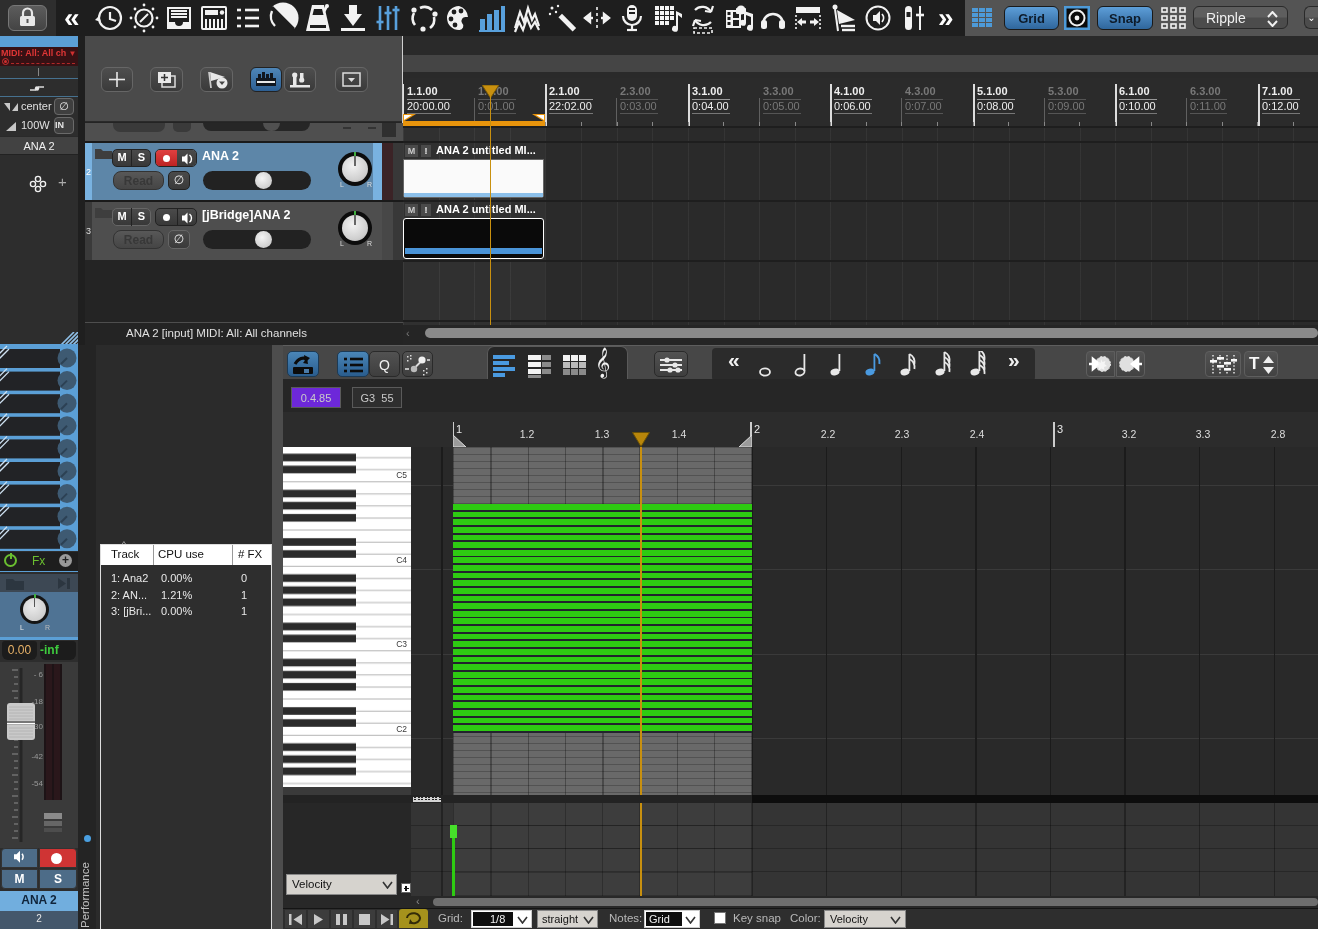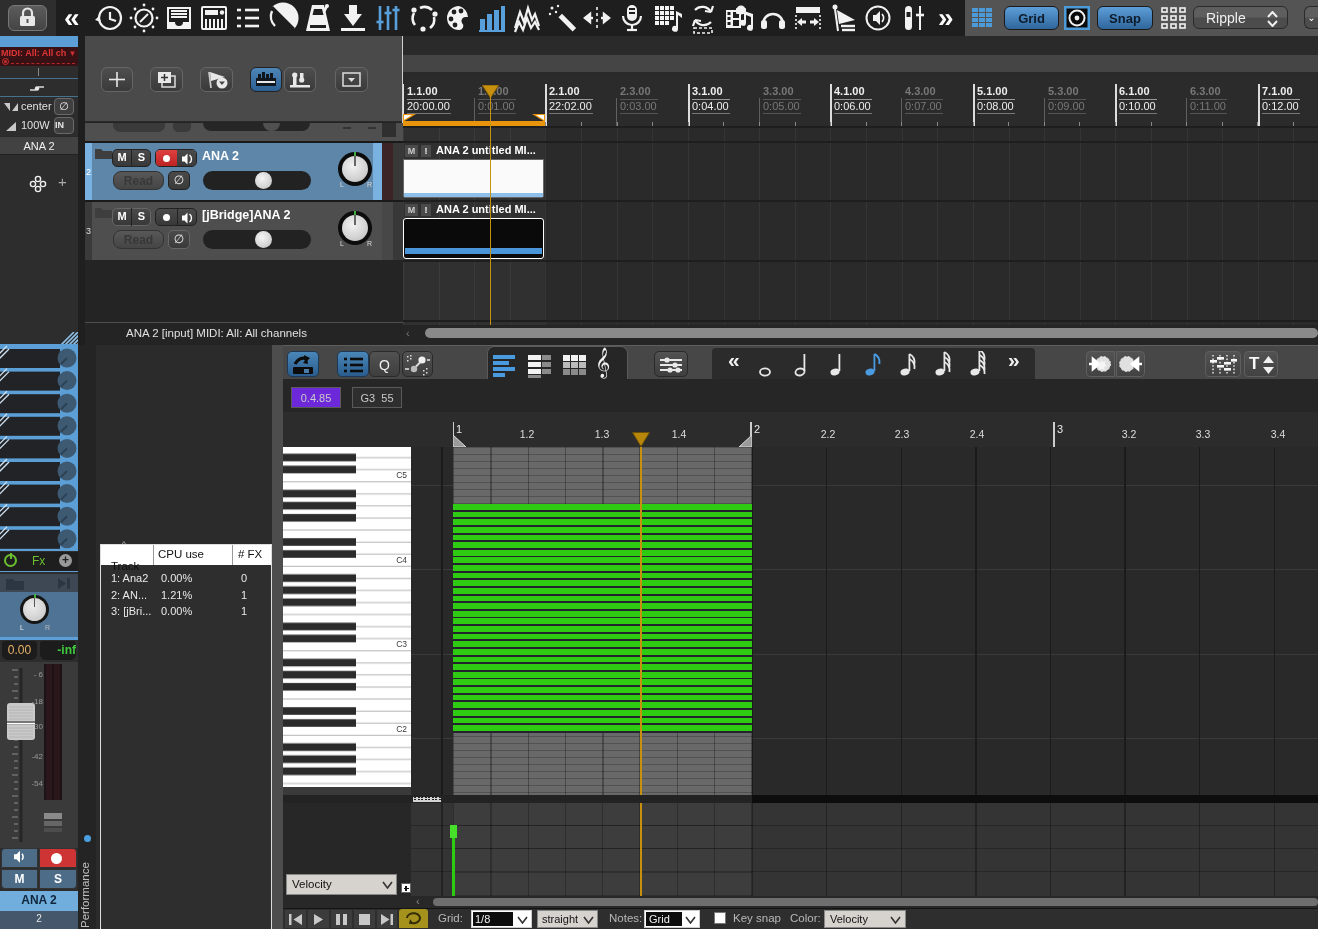--- a/index.html
+++ b/index.html
@@ -412,21 +412,21 @@
     <div class="abs" style="left:23px;top:6px;width:23px;height:23px;border-radius:50%;background:radial-gradient(circle at 42% 36%,#ececec,#cfcfcf 70%,#b0b0b0);"></div>
     <div class="abs" style="left:33.8px;top:6px;width:1.4px;height:9px;background:#555;"></div>
     <div class="abs" style="left:34px;top:2px;width:1.8px;height:4px;background:#3fae3f;"></div>
     <div class="abs" style="left:20px;top:32px;color:#e8e8e8;font-size:7px;">L</div>
     <div class="abs" style="left:45px;top:32px;color:#bbb;font-size:7px;">R</div>
   </div>
   <div class="abs" style="left:0;top:601px;width:78px;height:3px;background:#5b9fd6;"></div>
 
   <div class="abs" style="left:0;top:604px;width:78px;height:23px;background:#2d2d2d;">
     <div class="abs" style="left:2px;top:1px;width:35px;height:19px;background:#1c1c1c;border-radius:3px 3px 6px 6px;color:#e8b268;font-size:12px;text-align:center;line-height:19px;">0.00</div>
-    <div class="abs" style="left:40px;top:1px;width:36px;height:19px;background:#1c1c1c;border-radius:3px 3px 6px 6px;color:#3ecc3e;font-size:12px;font-weight:bold;text-align:right;line-height:19px;">-inf</div>
+    <div class="abs" style="left:40px;top:1px;width:36px;height:19px;background:#1c1c1c;border-radius:3px 3px 6px 6px;color:#3ecc3e;font-size:12px;font-weight:bold;text-align:left;line-height:19px;">-inf</div>
   </div>
 
   <div class="abs" id="fader-area" style="left:0;top:626px;width:78px;height:186px;background:#3a3a3a;">
     <svg width="78" height="186" xmlns="http://www.w3.org/2000/svg">
       <line x1="21" y1="6" x2="21" y2="180" stroke="#262626" stroke-width="3"></line>
       <g stroke="#8a8a8a" stroke-width="1">
         <line x1="12" y1="8" x2="18" y2="8"></line>
             <line x1="14" y1="15" x2="18" y2="15"></line>
             <line x1="14" y1="22" x2="18" y2="22"></line>
             <line x1="12" y1="29" x2="18" y2="29"></line>
@@ -787,21 +787,21 @@
   </div>
 </div>
 
 <div class="abs" id="perf" style="left:96px;top:345px;width:176px;height:584px;background:#2b2b2b;"></div>
 <div class="abs" style="left:272px;top:345px;width:11px;height:584px;background:#4d4d4d;"></div>
 <div class="abs" id="perfc" style="left:96px;top:345px;width:176px;height:584px;">
 
 
   <div class="abs" style="left:4px;top:199px;width:172px;height:385px;border:1px solid #ddd;border-bottom:none;background:#2e2e2e;">
     <div class="abs" style="left:0;top:0;width:170px;height:20px;background:#fff;color:#111;font-size:11.5px;">
-      <span class="abs" style="left:10px;top:15px;text-align:right;">Track</span>
+      <span class="abs" style="left:10px;top:3px;text-align:right;">Track</span>
       <span class="abs" style="left:57px;top:3px;">CPU use</span>
       <span class="abs" style="left:137px;top:3px;"># FX</span>
       <div class="abs" style="left:52px;top:0;width:1px;height:20px;background:#999;"></div>
       <div class="abs" style="left:131px;top:0;width:1px;height:20px;background:#999;"></div>
     </div>
     <div class="abs" style="left:21px;top:-6px;width:10px;height:6px;color:#ccc;font-size:8px;">^</div>
     <div style="position:absolute;left:10px;top:25px;color:#e8e8e8;font-size:11px;line-height:16.5px;">1: Ana2<br>2: AN...<br>3: [jBri...</div>
     <div style="position:absolute;left:60px;top:25px;color:#e8e8e8;font-size:11px;line-height:16.5px;">0.00%<br>1.21%<br>0.00%</div>
     <div style="position:absolute;left:140px;top:25px;color:#e8e8e8;font-size:11px;line-height:16.5px;">0<br>1<br>1</div>
   </div>
@@ -1003,21 +1003,21 @@
     <div class="abs" style="left:471px;top:11px;color:#e8e8e8;font-size:11px;">2</div>
     <div class="abs" style="left:774px;top:11px;color:#e8e8e8;font-size:11px;">3</div>
     <div class="abs" style="left:244px;top:16px;color:#ddd;font-size:10.5px;transform:translateX(-50%);">1.2</div>
     <div class="abs" style="left:319px;top:16px;color:#ddd;font-size:10.5px;transform:translateX(-50%);">1.3</div>
     <div class="abs" style="left:396px;top:16px;color:#ddd;font-size:10.5px;transform:translateX(-50%);">1.4</div>
     <div class="abs" style="left:545px;top:16px;color:#ddd;font-size:10.5px;transform:translateX(-50%);">2.2</div>
     <div class="abs" style="left:619px;top:16px;color:#ddd;font-size:10.5px;transform:translateX(-50%);">2.3</div>
     <div class="abs" style="left:694px;top:16px;color:#ddd;font-size:10.5px;transform:translateX(-50%);">2.4</div>
     <div class="abs" style="left:846px;top:16px;color:#ddd;font-size:10.5px;transform:translateX(-50%);">3.2</div>
     <div class="abs" style="left:920px;top:16px;color:#ddd;font-size:10.5px;transform:translateX(-50%);">3.3</div>
-    <div class="abs" style="left:995px;top:16px;color:#ddd;font-size:10.5px;transform:translateX(-50%);">3.4</div>
+    <div class="abs" style="left:995px;top:16px;color:#ddd;font-size:10.5px;transform:translateX(-50%);">2.8</div>
 
     <svg class="abs" style="left:170px;top:23px;" width="13" height="12" xmlns="http://www.w3.org/2000/svg">
           <path d="M0,12 L13,12 L0,0 z" fill="#9a9a9a" stroke="#ddd" stroke-width="1"></path>
         </svg>
     <svg class="abs" style="left:456px;top:23px;" width="13" height="12" xmlns="http://www.w3.org/2000/svg">
           <path d="M13,12 L0,12 L13,0 z" fill="#9a9a9a" stroke="#ddd" stroke-width="1"></path>
         </svg>
 
     <svg class="abs" style="left:349px;top:20px;" width="18" height="15" xmlns="http://www.w3.org/2000/svg">
           <path d="M0.5,0.5 h17 l-8.5,14 z" fill="#b8860b" stroke="#6b5106"></path>
@@ -1130,21 +1130,21 @@
       </g>
     </svg>
     <div class="abs" style="left:116px;top:0px;width:29px;height:19px;background:#a5921c;border-radius:3px 3px 0 0;">
       <svg width="30" height="18" xmlns="http://www.w3.org/2000/svg">
             <path d="M8,9 a6.5,5 0 1 1 3,4.4" fill="none" stroke="#332c08" stroke-width="2"></path>
             <path d="M10,15 l4,-1 l-3,-4 z" fill="#332c08"></path>
           </svg>
     </div>
     <div class="abs" style="left:155px;top:3px;color:#b8b8b8;font-size:11.5px;">Grid:</div>
     <div class="abs" style="left:188px;top:1px;width:61px;height:18px;background:#fff;border:1px solid #ccc;">
-      <div class="abs" style="left:1px;top:1px;width:40px;height:14px;background:#0d0d0d;color:#f0f0f0;font-size:11px;line-height:14px;padding-left:2px;">1/8</div>
+      <div class="abs" style="left:1px;top:1px;width:40px;height:14px;background:#0d0d0d;color:#f0f0f0;font-size:11px;line-height:14px;padding-left:17px;">1/8</div>
       <svg style="position:absolute;right:3px;top:5px;" width="11" height="8" xmlns="http://www.w3.org/2000/svg">
             <path d="M1,1 L5.5,7 L10,1" fill="none" stroke="#333" stroke-width="1.6"></path>
           </svg>
     </div>
     <div class="abs" style="left:254px;top:1px;width:61px;height:18px;background:#d6d3ce;border:1px solid #888;color:#111;font-size:11px;line-height:16px;padding-left:4px;">straight
       <svg class="abs" style="right:3px;top:5px;" width="11" height="8" xmlns="http://www.w3.org/2000/svg">
             <path d="M1,1 L5.5,7 L10,1" fill="none" stroke="#333" stroke-width="1.6"></path>
           </svg>
     </div>
     <div class="abs" style="left:326px;top:3px;color:#b8b8b8;font-size:11.5px;">Notes:</div>

